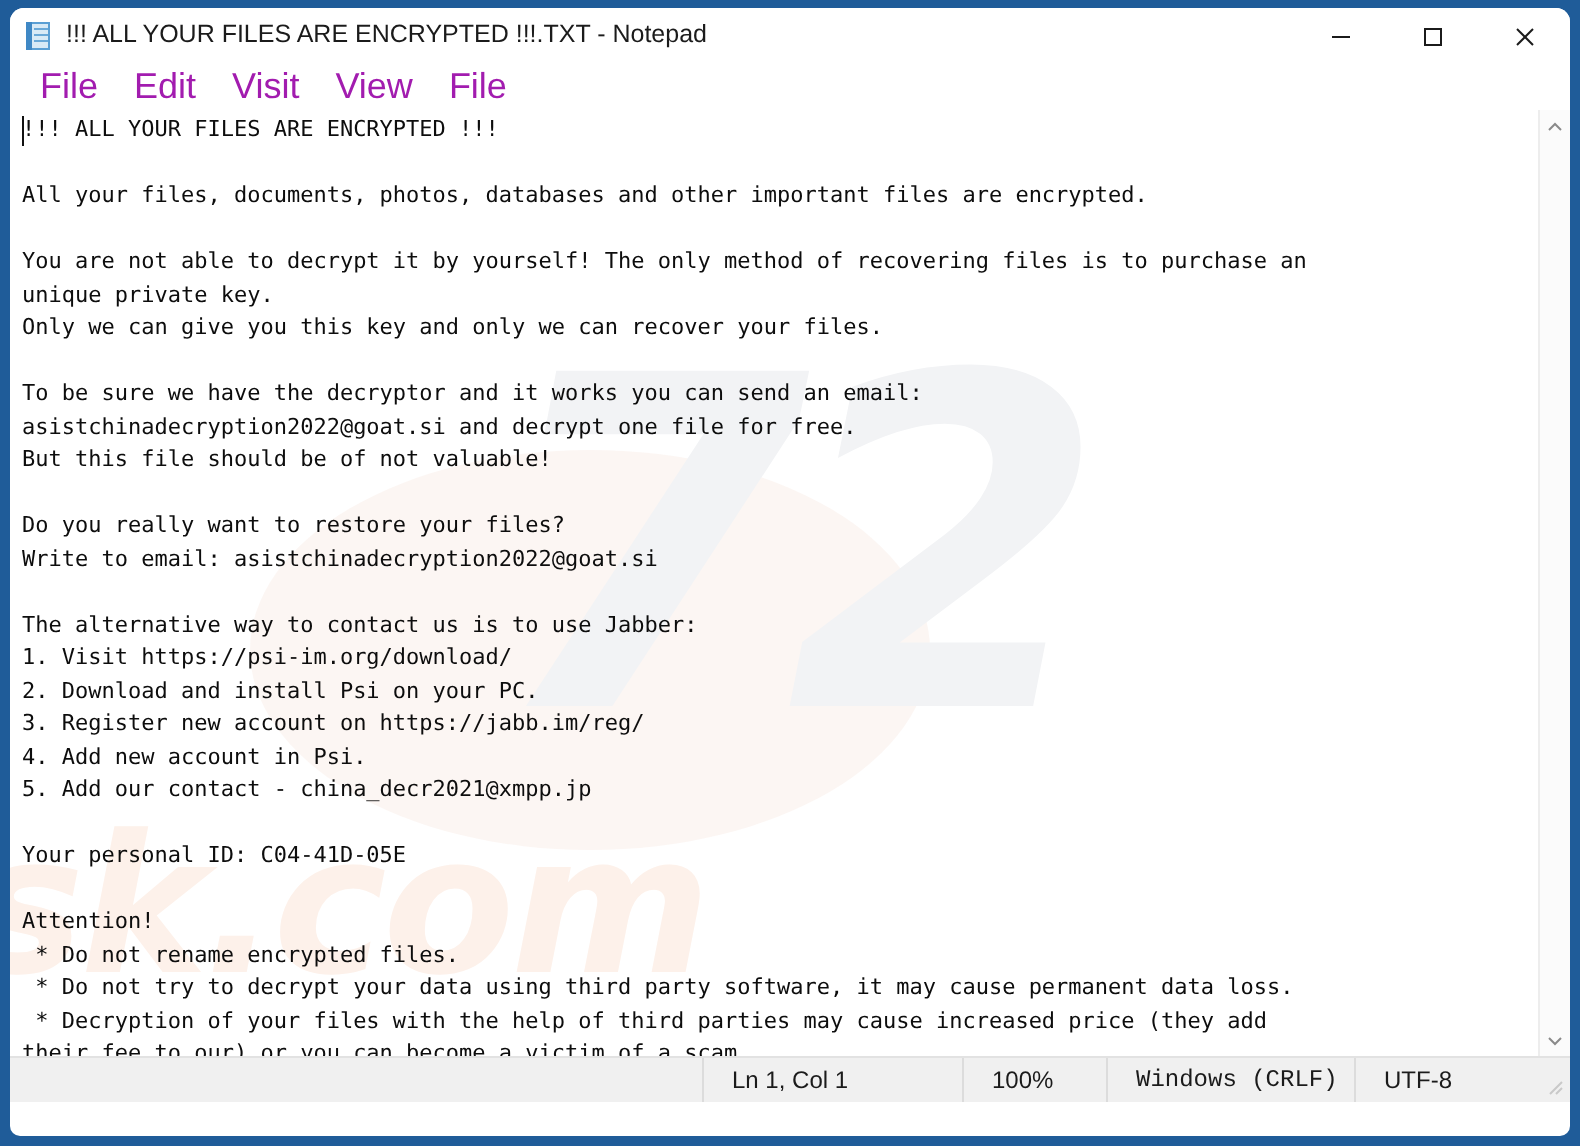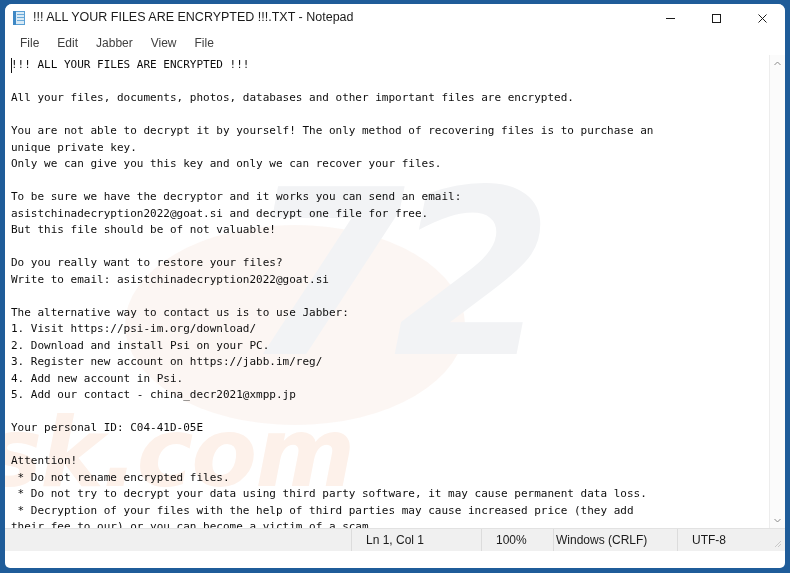--- a/index.html
+++ b/index.html
@@ -107,22 +107,22 @@
   
   .menubar {
     height: 23px;
     background: #ffffff;
     display: flex;
     align-items: center;
     padding-left: 6px;
     box-sizing: border-box;
   }
   .menu-item {
-    font-size: 12px;
-    color: #404040;
+    font-size: 18px;
+    color: #a21caf;
     padding: 2px 9px 3px 9px;
     white-space: nowrap;
     cursor: default;
   }
 
   
   .editor-wrap {
     position: relative;
     height: 473px;
     background: #ffffff;
@@ -250,21 +250,21 @@
   .status-spacer { flex: 1 1 auto; }
   .status-cell {
     display: flex;
     align-items: center;
     border-left: 1px solid #dcdcdc;
     box-sizing: border-box;
     white-space: nowrap;
   }
   .sc-pos   { width: 130px; padding-left: 14px; text-align: right; }
   .sc-zoom  { width: 72px;  padding-left: 14px; }
-  .sc-eol   { width: 124px; padding-left: 2px; }
+  .sc-eol   { width: 124px; padding-left: 14px; font-family: Liberation Mono, monospace; }
   .sc-enc   { width: 108px; padding-left: 14px; }
   .grip {
     position: absolute;
     right: 3px;
     bottom: 3px;
     width: 10px; height: 10px;
     opacity: .45;
   }
 </style>
 </head>
@@ -300,21 +300,21 @@
             <line x1="1.5" y1="1.5" x2="9.5" y2="9.5" stroke="#1b1b1b" stroke-width="1"></line>
             <line x1="9.5" y1="1.5" x2="1.5" y2="9.5" stroke="#1b1b1b" stroke-width="1"></line>
           </svg>
         </button>
       </div>
     </div>
 
     <div class="menubar">
       <div class="menu-item">File</div>
       <div class="menu-item">Edit</div>
-      <div class="menu-item">Jabber</div>
+      <div class="menu-item">Visit</div>
       <div class="menu-item">View</div>
       <div class="menu-item">File</div>
     </div>
 
     <div class="editor-wrap">
       <div class="editor">
         <div class="watermark">
           <div class="wm-soft"></div>
           <div class="wm-mark">72</div>
           <div class="wm-word">sk.com</div>

